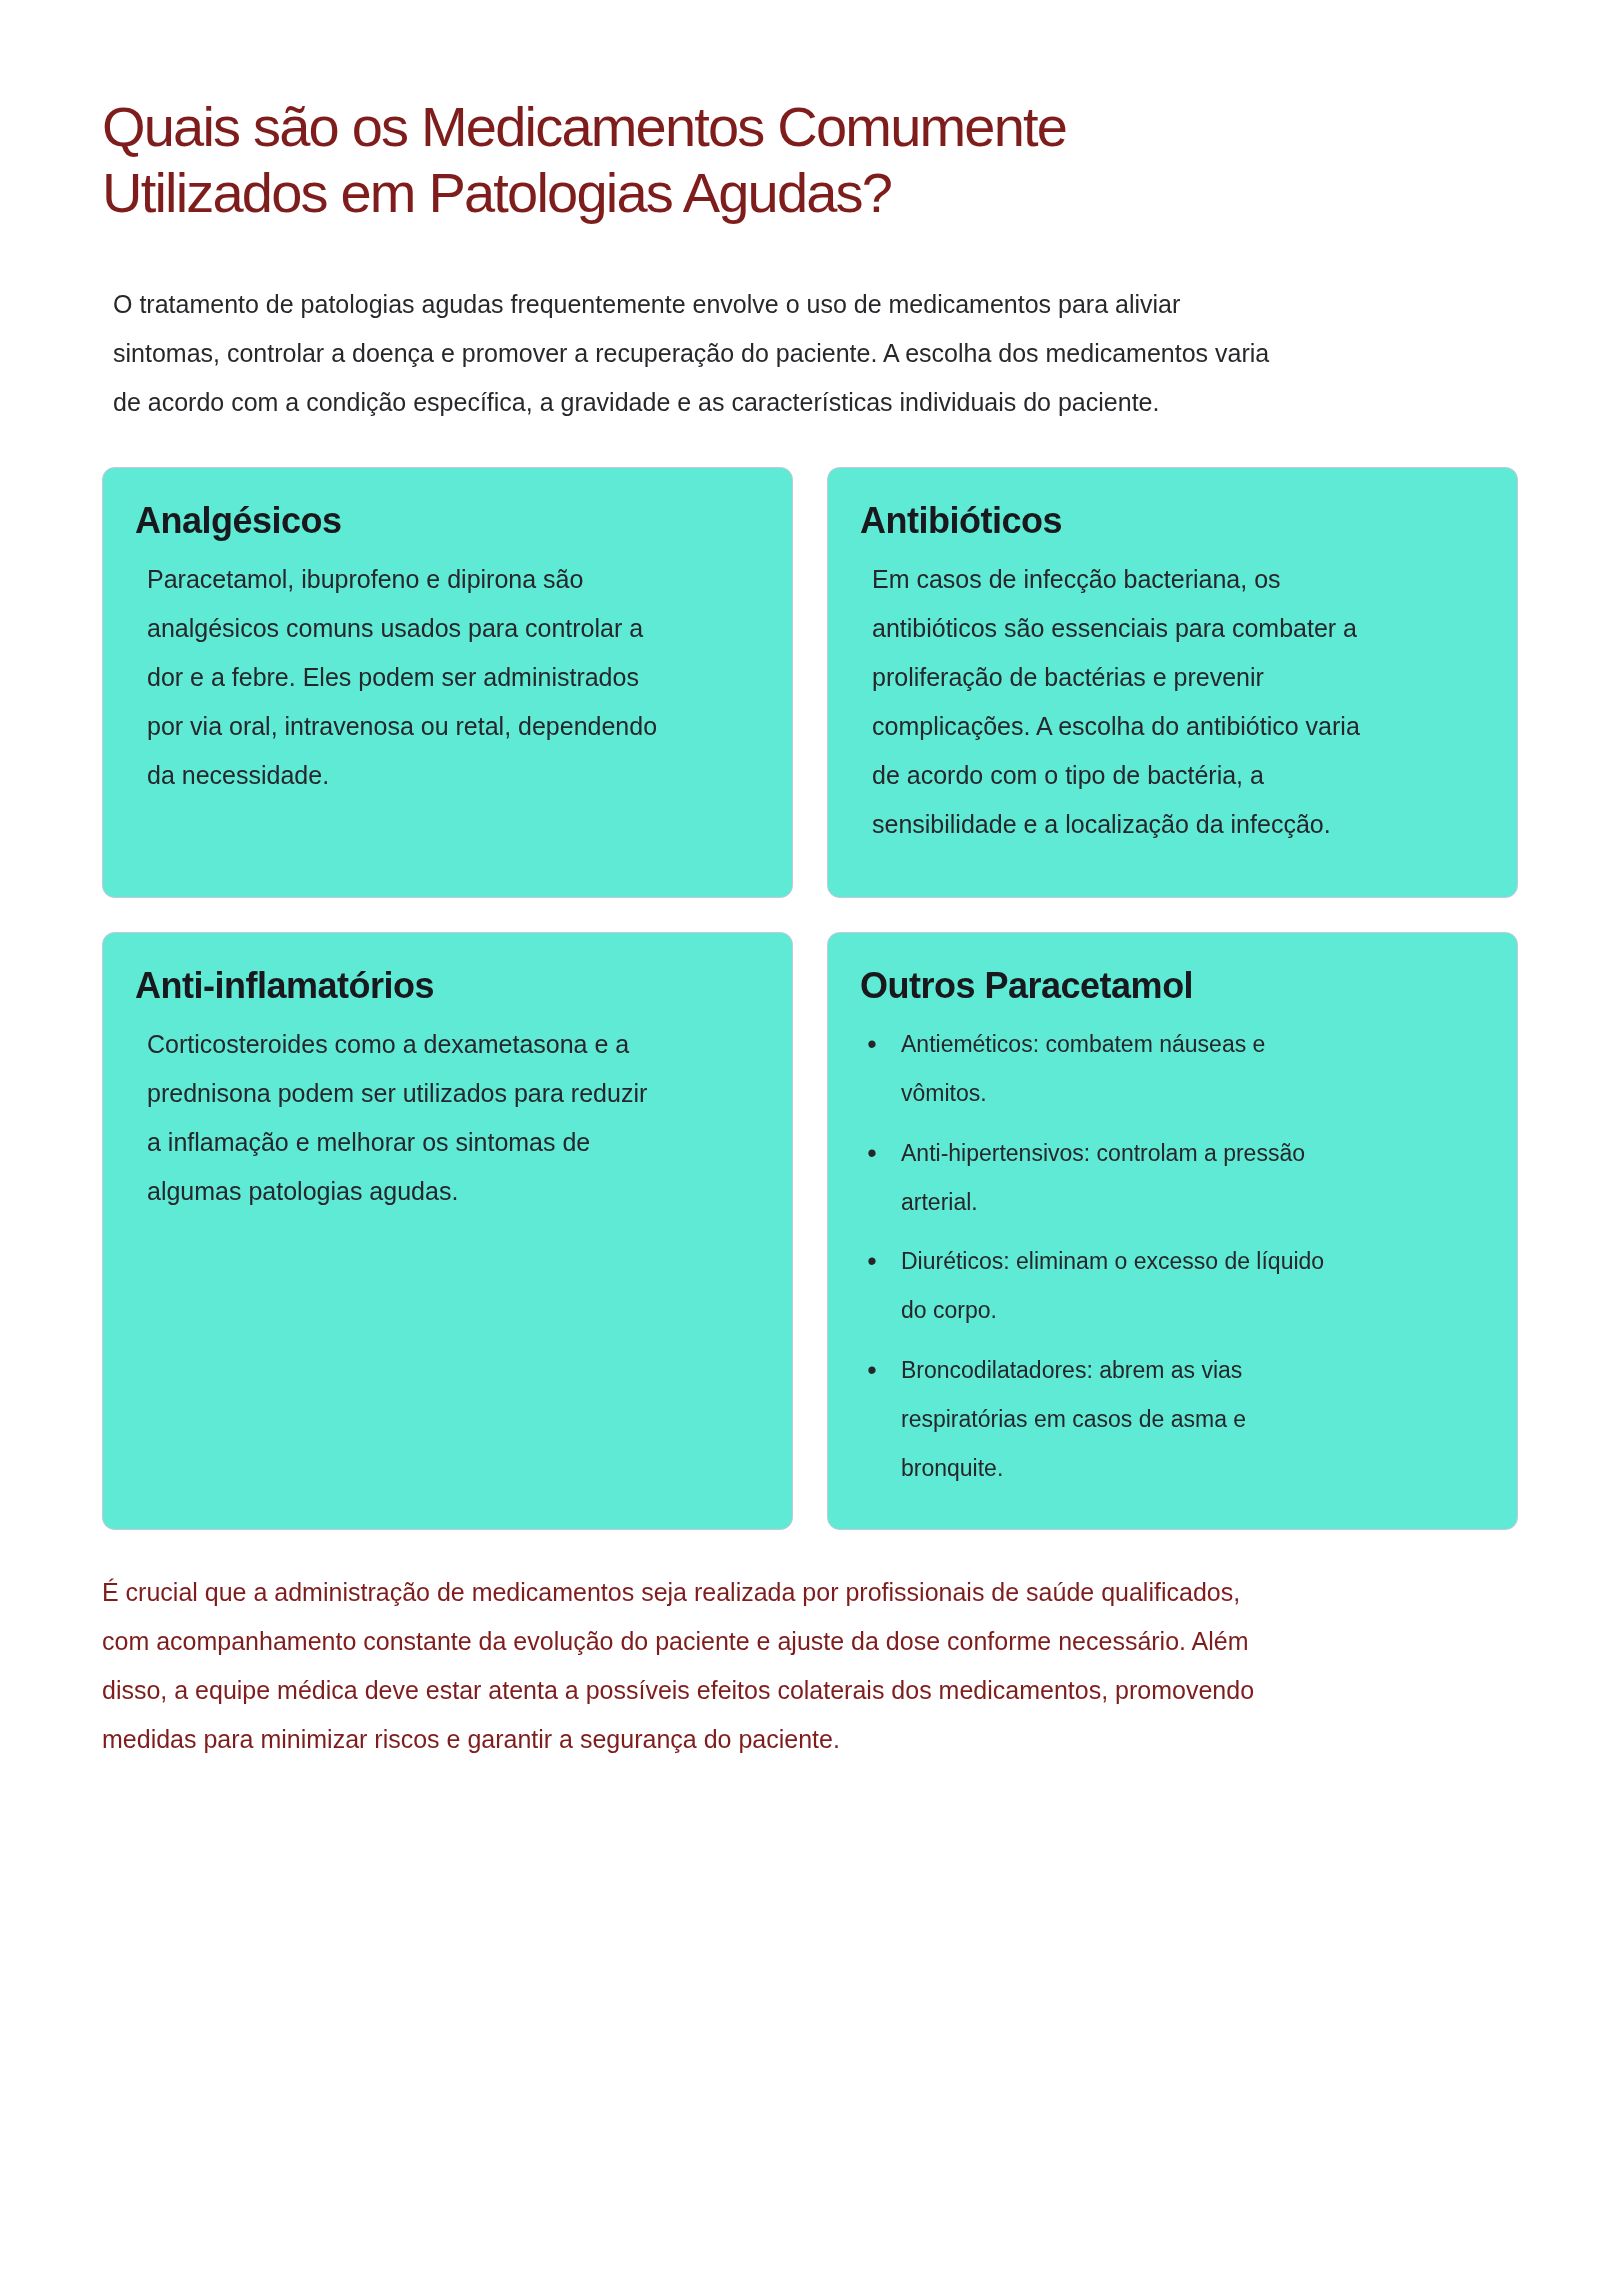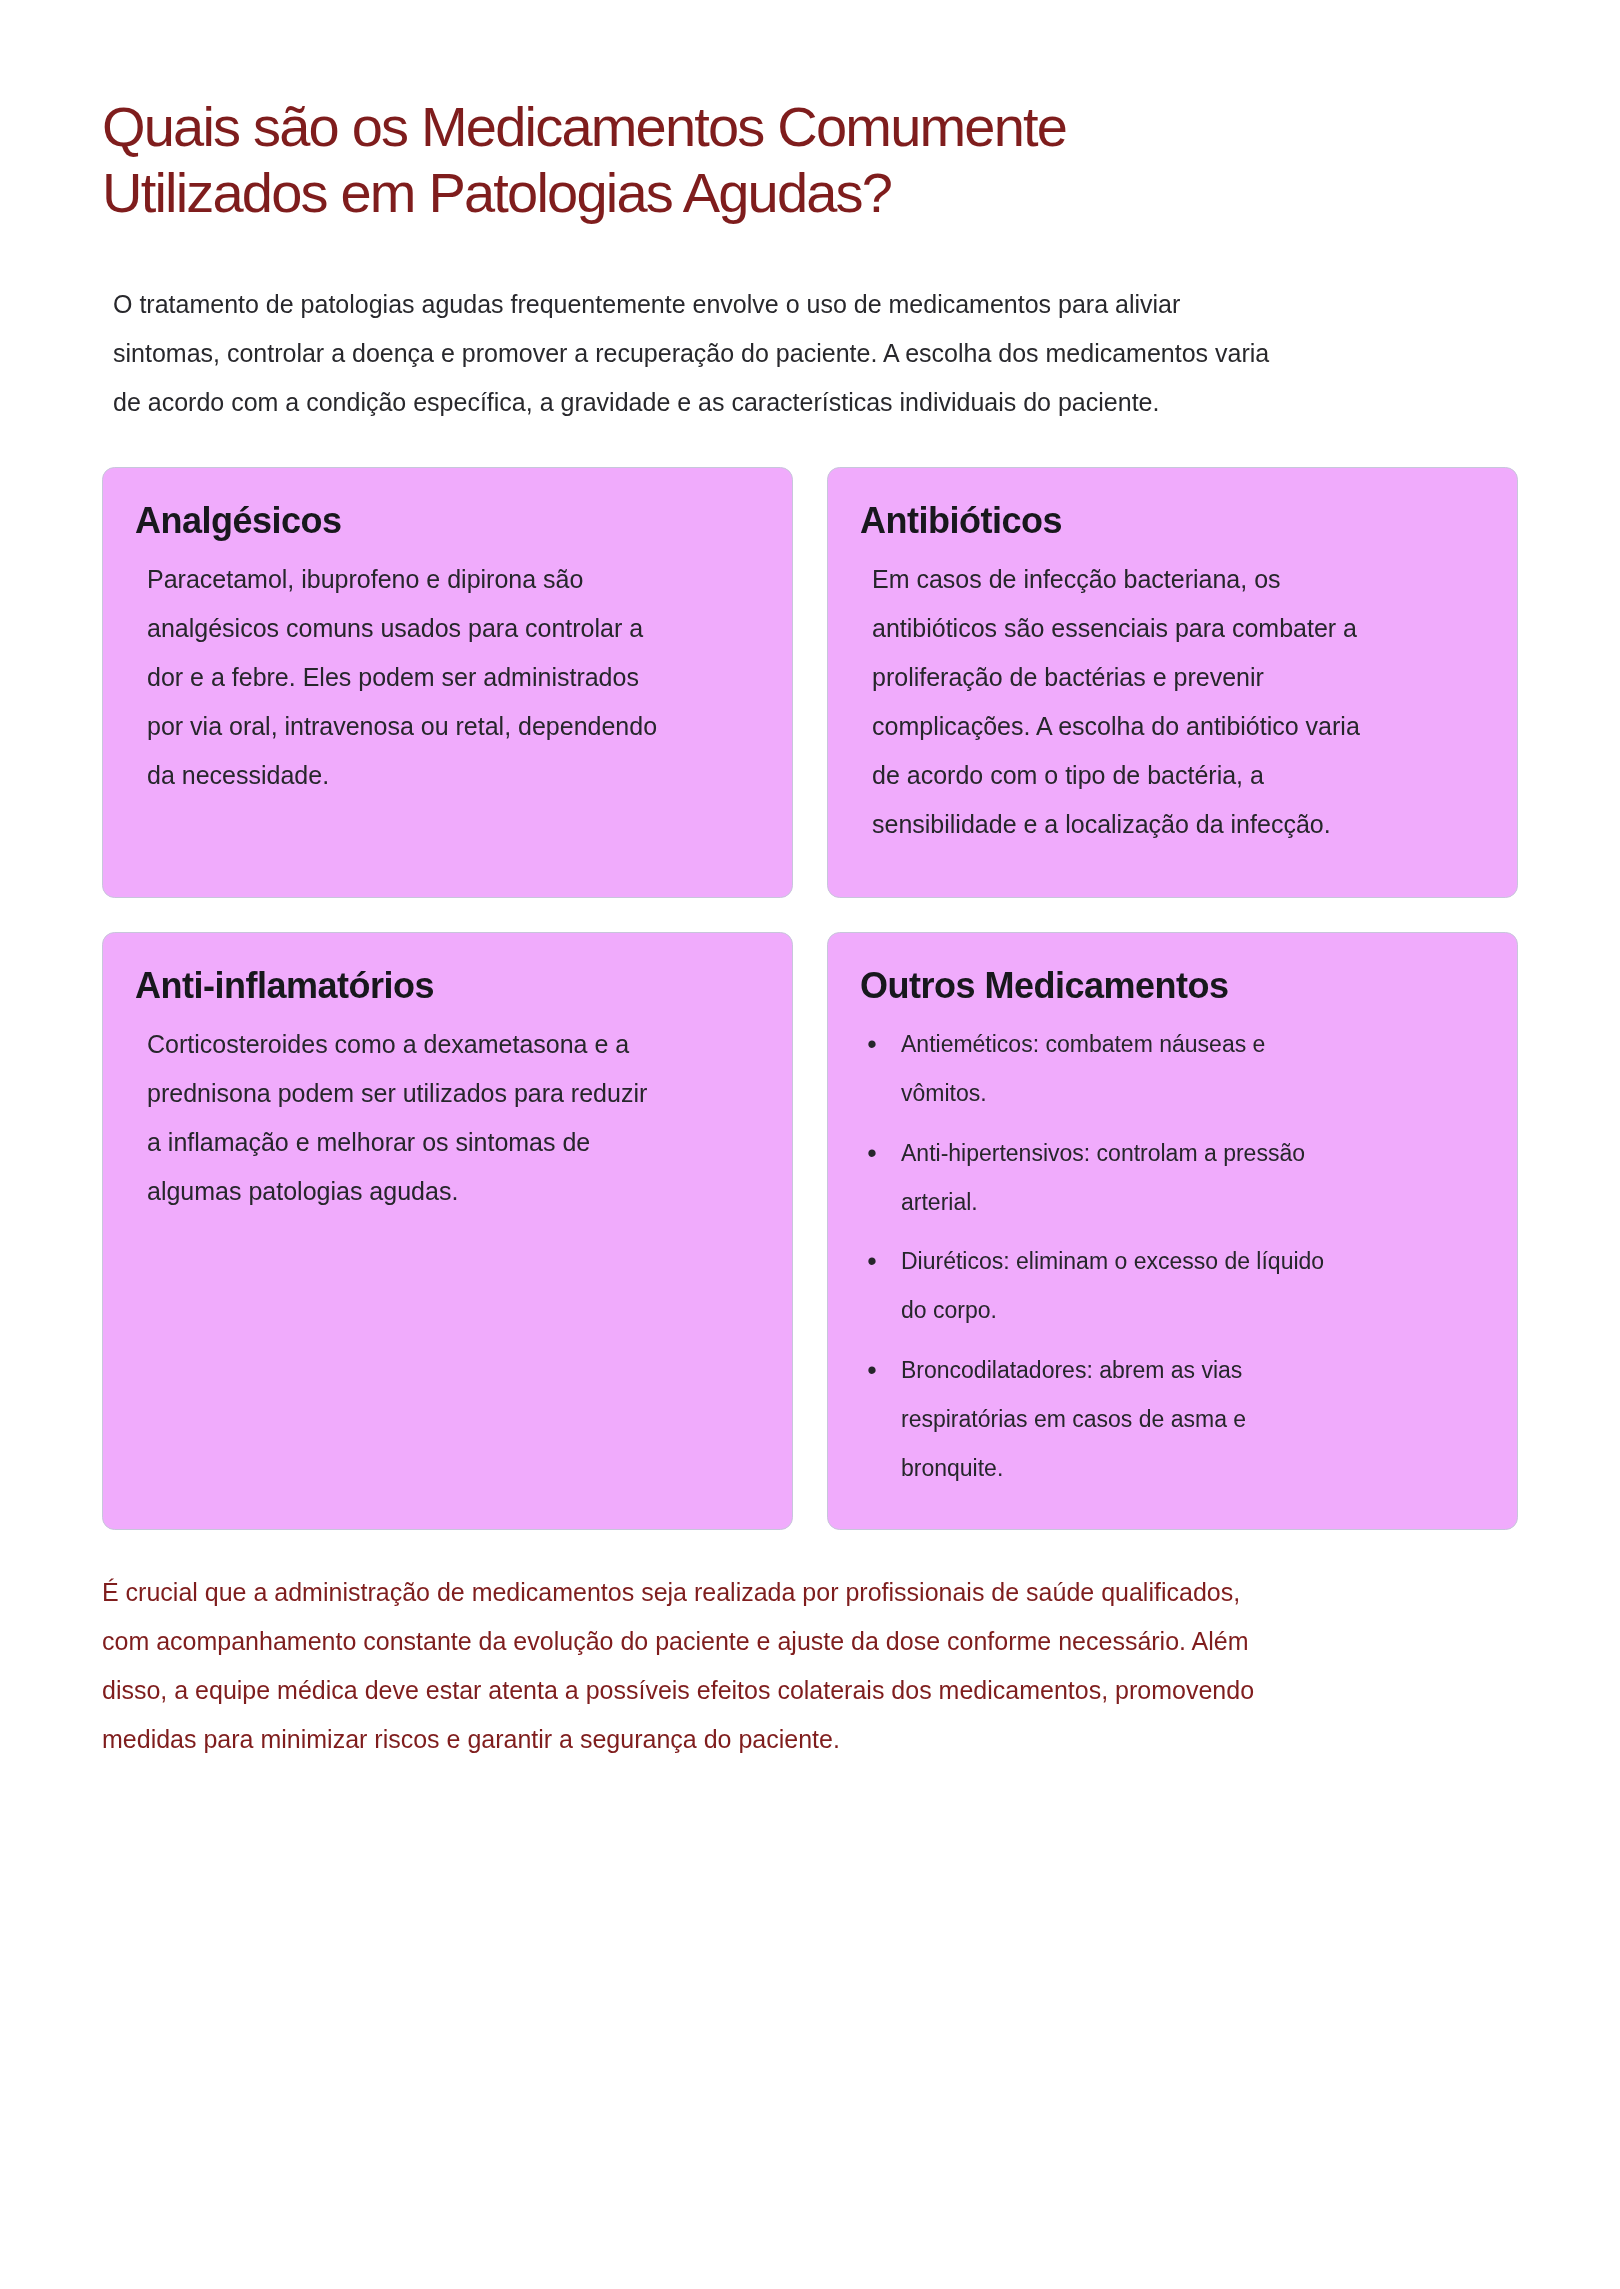--- a/index.html
+++ b/index.html
@@ -32,21 +32,21 @@
     line-height: 49px;
     color: #28282c;
     white-space: pre-line;
   }
   .cards-grid {
     display: grid;
     grid-template-columns: 1fr 1fr;
     gap: 34px;
   }
   .card {
-    background: #f0abfc;
+    background: #5eead4;
     border: 1.4px solid #c7c6db;
     border-radius: 12.6px;
     padding: 31px 36px 36px 32px;
     box-sizing: border-box;
   }
   .card h2 {
     margin: 0 0 12.6px 0;
     font-size: 36px;
     font-weight: 700;
     letter-spacing: -0.5px;
@@ -126,21 +126,21 @@
 
     <section class="card">
       <h2>Anti-inflamatórios</h2>
       <p>Corticosteroides como a dexametasona e a
 prednisona podem ser utilizados para reduzir
 a inflamação e melhorar os sintomas de
 algumas patologias agudas.</p>
     </section>
 
     <section class="card">
-      <h2>Outros Medicamentos</h2>
+      <h2>Outros Paracetamol</h2>
       <ul>
         <li>Antieméticos: combatem náuseas e
 vômitos.</li>
         <li>Anti-hipertensivos: controlam a pressão
 arterial.</li>
         <li>Diuréticos: eliminam o excesso de líquido
 do corpo.</li>
         <li>Broncodilatadores: abrem as vias
 respiratórias em casos de asma e
 bronquite.</li>

